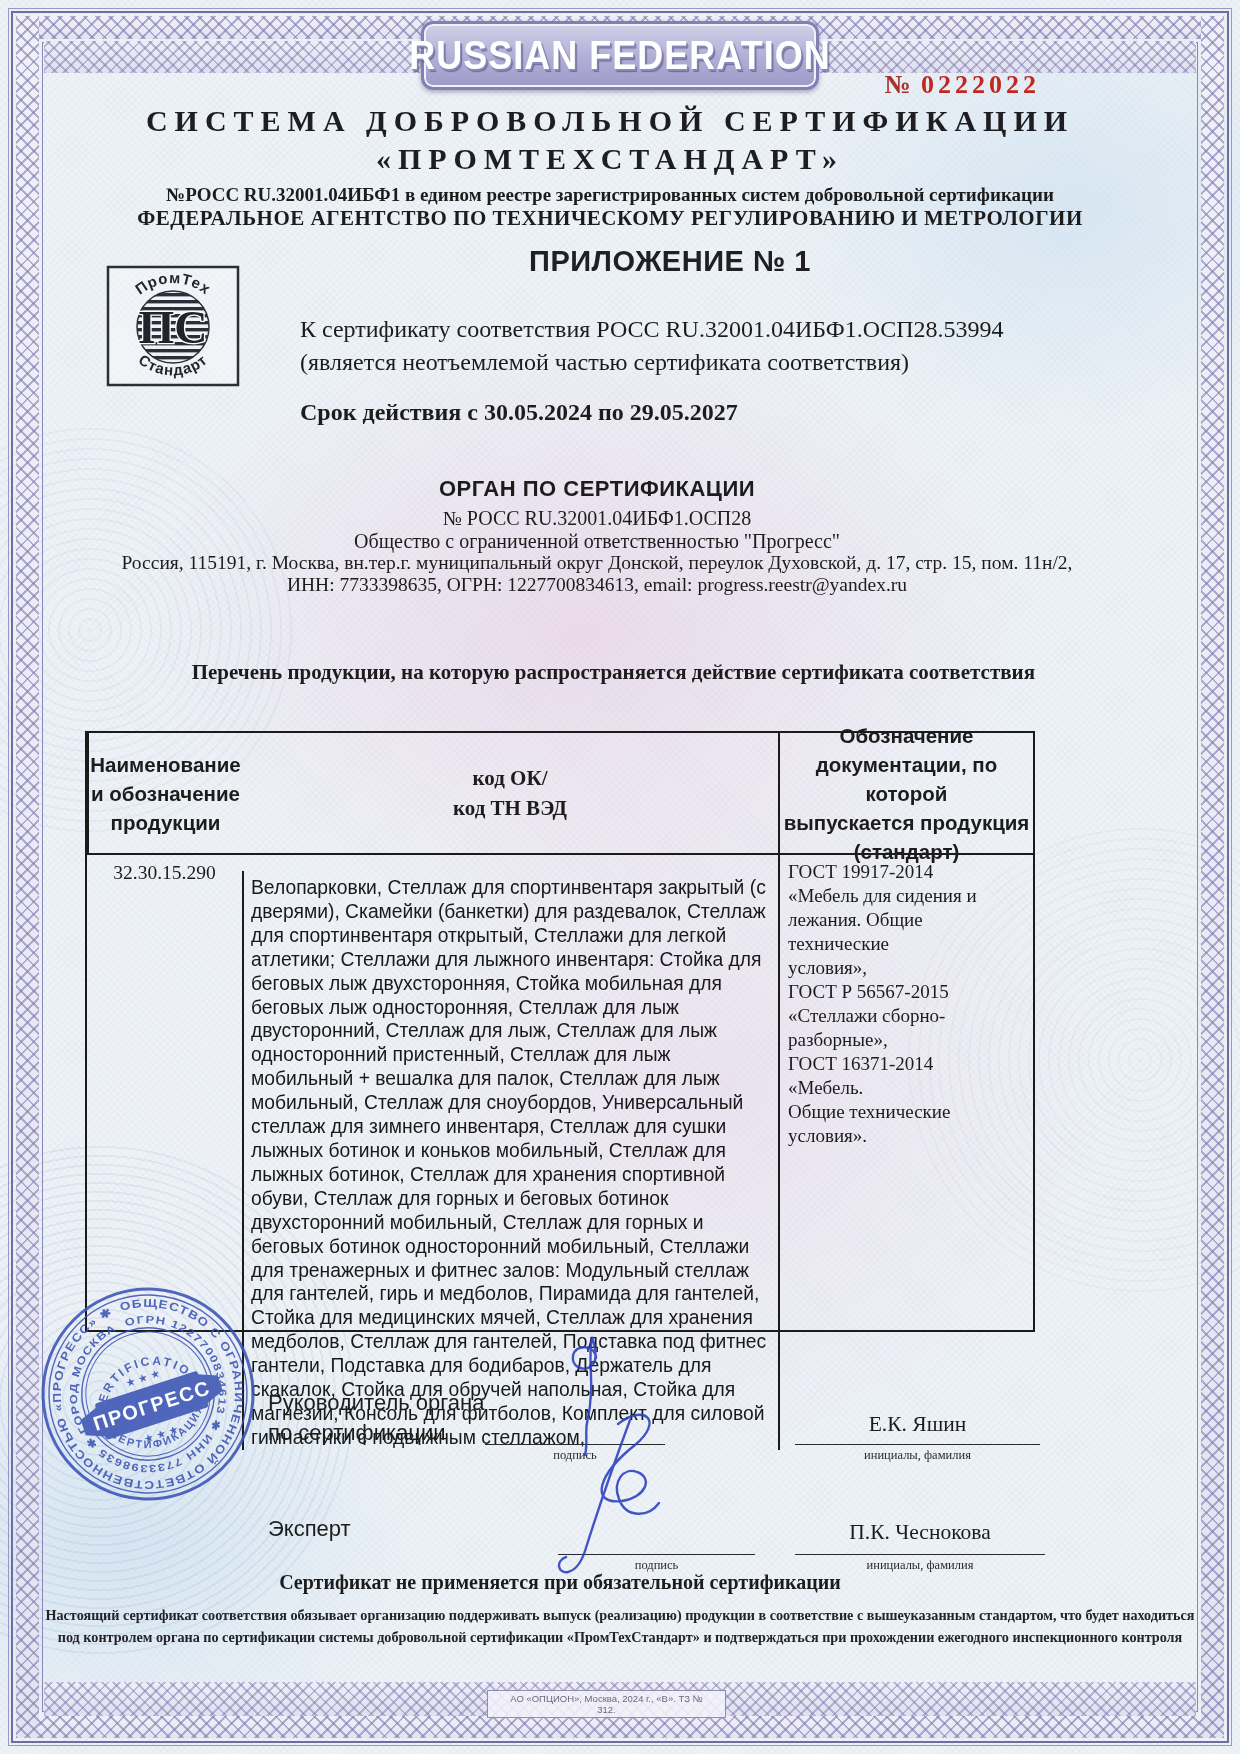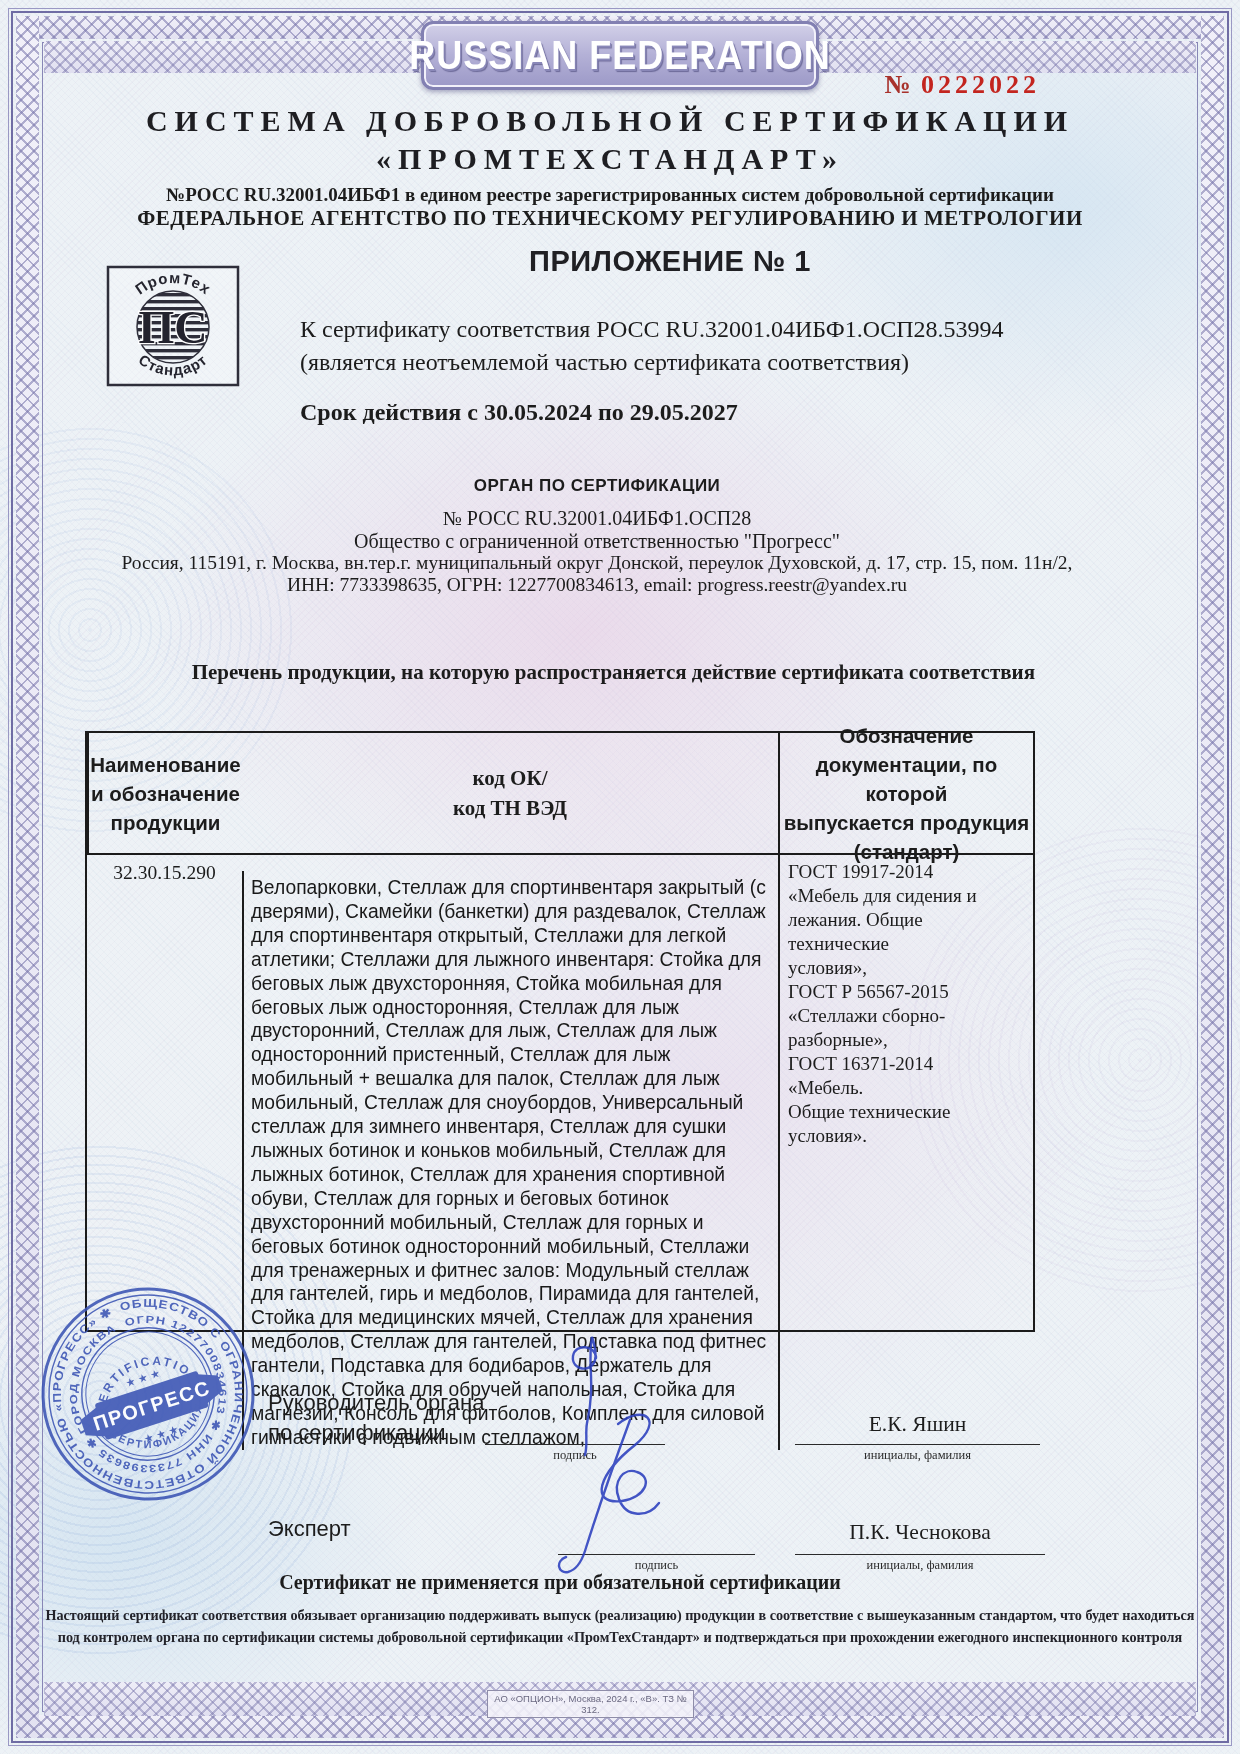--- a/index.html
+++ b/index.html
@@ -54,21 +54,21 @@
   .t-sys1{top:104px;} .t-sys2{top:142px;}
   .t-registry{top:184px;font-size:19px;font-weight:bold;}
   .t-agency{top:206px;font-size:21px;font-weight:bold;letter-spacing:.5px;}
   .t-annex{top:245px;left:100px;right:0;text-align:center;font-family:"Liberation Sans",sans-serif;font-size:29px;font-weight:bold;letter-spacing:.5px;color:#202024;}
 
   .cert-line{left:300px;font-size:24px;}
   .cl1{top:316px;} .cl2{top:349px;}
   .validity{top:399px;left:300px;font-size:24px;font-weight:600;}
 
   .cb{left:0;right:46px;text-align:center;}
-  .cb-title{top:476px;font-family:"Liberation Sans",sans-serif;font-size:17px;font-weight:bold;letter-spacing:.5px;}
+  .cb-title{top:476px;font-family:"Liberation Sans",sans-serif;font-size:22px;font-weight:bold;letter-spacing:.5px;}
   .cb-number{top:507px;font-size:20px;}
   .cb-company{top:530px;font-size:20px;}
   .cb-address{top:552px;font-size:19.5px;}
   .cb-contacts{top:574px;font-size:19.5px;}
 
   .products-heading{top:660px;left:85px;width:950px;text-align:right;font-size:21px;font-weight:bold;}
 
   .products-table{top:731px;left:85px;width:950px;height:601px;border:2px solid #1b1b1b;
     display:grid;grid-template-columns:155px 536px 1fr;grid-template-rows:122px 1fr;box-sizing:border-box;
     background:rgba(255,255,255,0.06);}
@@ -89,21 +89,21 @@
   .scap{font-size:12.5px;color:#2c2c2c;text-align:center;}
   .cap-sl1{top:1448px;left:485px;width:180px;} .cap-sl2{top:1558px;left:558px;width:197px;}
   .cap-nl1{top:1448px;left:795px;width:245px;} .cap-nl2{top:1558px;left:795px;width:250px;}
   .sname{font-size:21.5px;text-align:center;}
   .sn1{top:1412px;left:795px;width:245px;} .sn2{top:1520px;left:795px;width:250px;}
 
   .no-mandatory{top:1571px;left:85px;width:950px;text-align:center;font-size:20px;font-weight:bold;}
   .foot{left:28px;right:28px;text-align:center;font-size:14.2px;font-weight:bold;color:#23232a;}
   .f1{top:1607px;} .f2{top:1629px;}
   .print-info{top:1690px;left:487px;width:205px;border:1px solid #8f8da9;background:rgba(244,243,250,.85);
-    font-family:"Liberation Sans",sans-serif;font-size:9.5px;color:#6a6880;text-align:center;padding:2px 0;}
+    font-family:"Liberation Sans",sans-serif;font-size:9.5px;color:#6a6880;text-align:center;padding:2px 16px;}
 
   .stamp-svg{left:36px;top:1282px;width:224px;height:224px;opacity:.88;}
   .sig-svg{left:492px;top:1328px;width:240px;height:256px;}
   .logo-svg{left:106px;top:265px;width:134px;height:122px;}
 </style>
 </head>
 <body>
 
 <div class="abs rings r1"></div>
 <div class="abs rings r2"></div>

